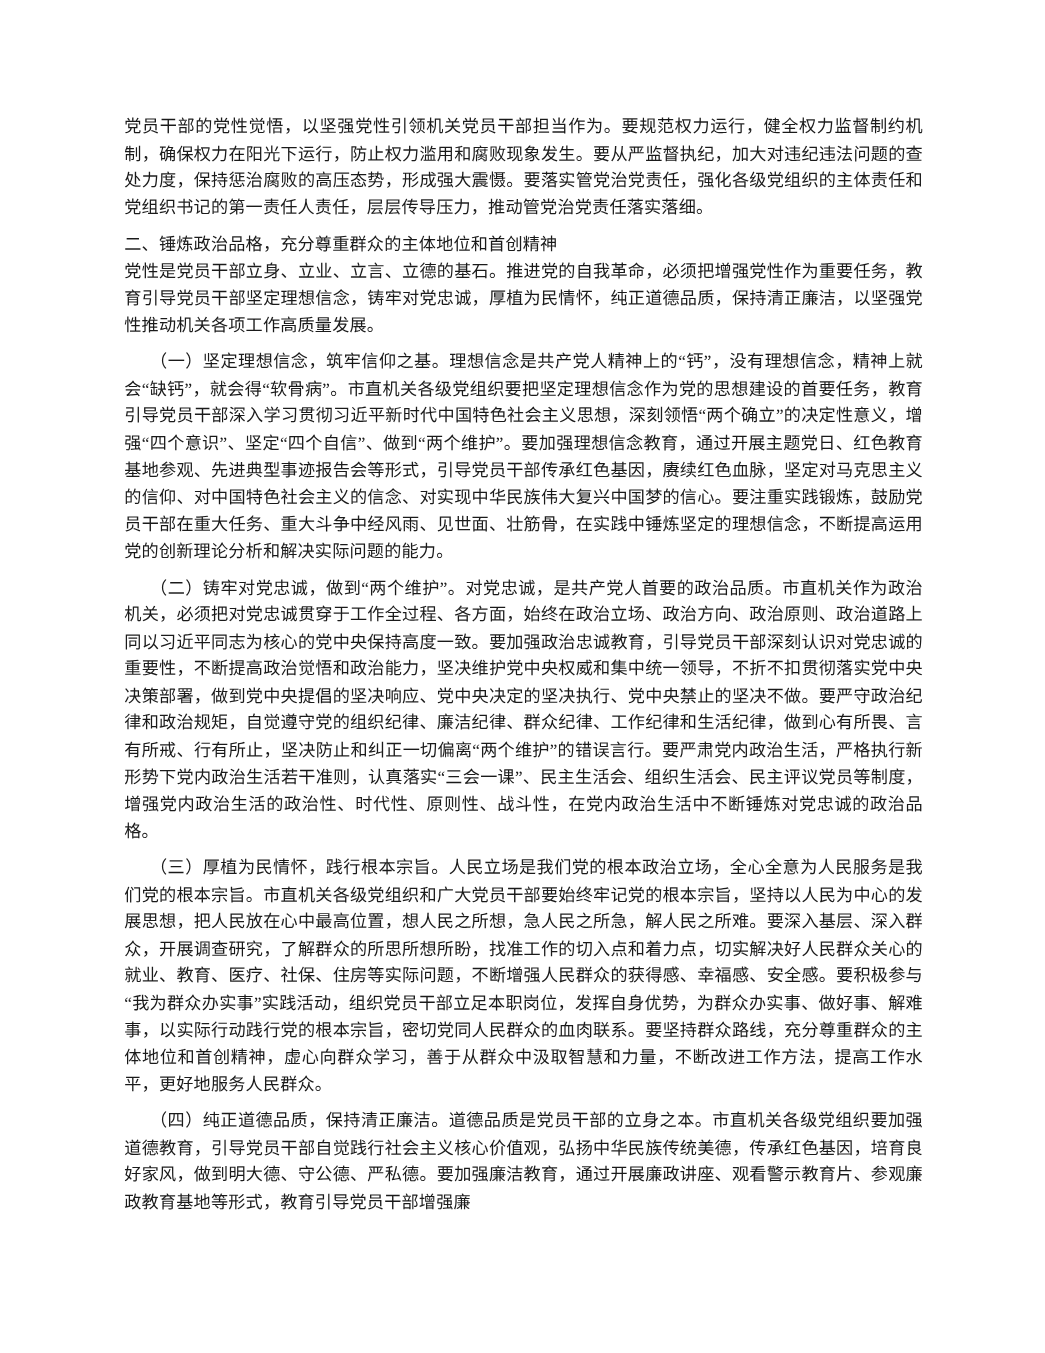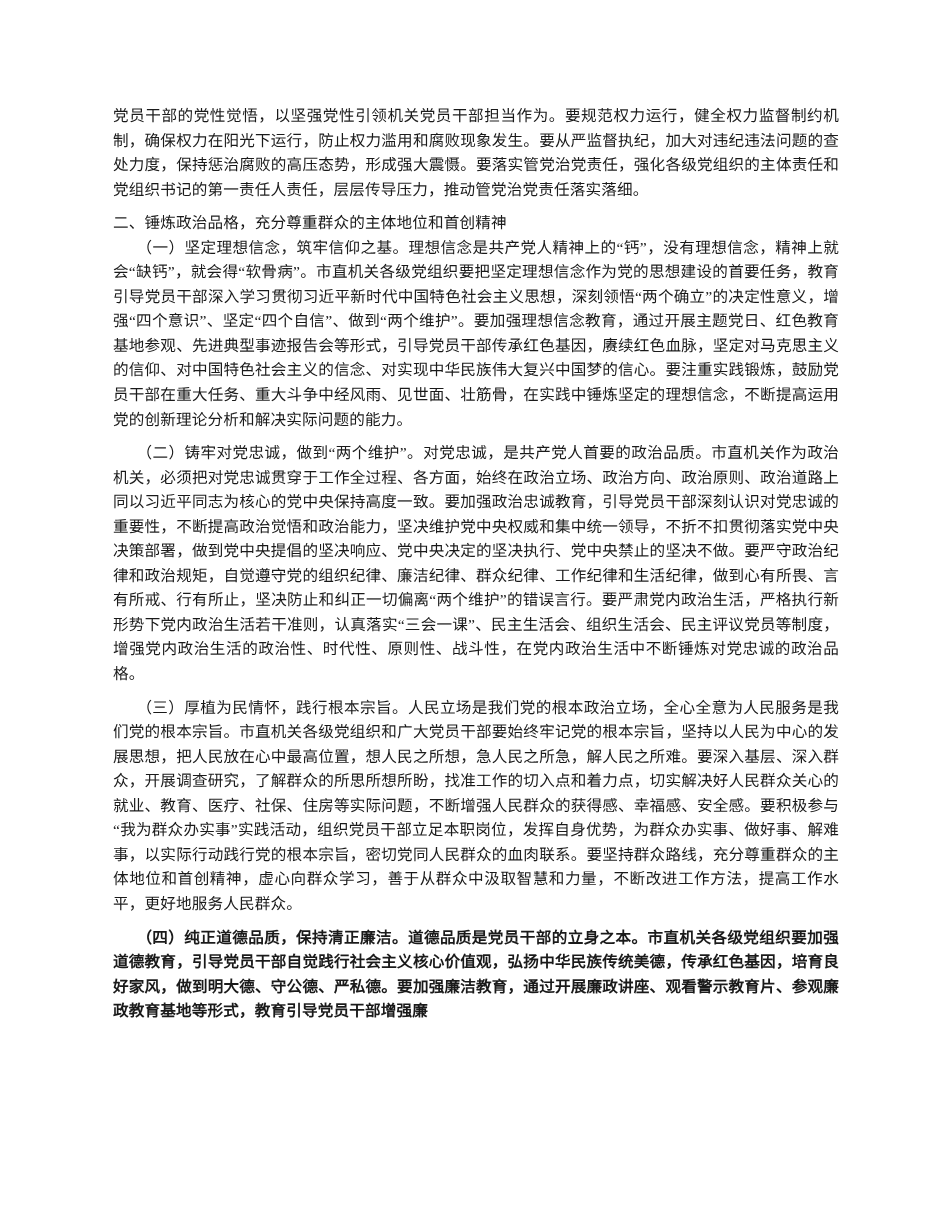--- a/index.html
+++ b/index.html
@@ -47,33 +47,33 @@
   .heading {
     font-size: 15.6px;
     line-height: 24.55px;
     text-align: left;
     margin: 9px 0 0 0;
     font-weight: normal;
     letter-spacing: 0.01em;
   }
   .clip-last {
     overflow: hidden;
-    font-weight: bold;
   }
 </style>
 </head>
 <body>
 
 <div class="page">
   <div class="page-body">
 
     <p class="para">党员干部的党性觉悟，以坚强党性引领机关党员干部担当作为。要规范权力运行，健全权力监督制约机制，确保权力在阳光下运行，防止权力滥用和腐败现象发生。要从严监督执纪，加大对违纪违法问题的查处力度，保持惩治腐败的高压态势，形成强大震慑。要落实管党治党责任，强化各级党组织的主体责任和党组织书记的第一责任人责任，层层传导压力，推动管党治党责任落实落细。</p>
 
     <p class="heading">二、锤炼政治品格，充分尊重群众的主体地位和首创精神</p>
 
+    <p class="para">党性是党员干部立身、立业、立言、立德的基石。推进党的自我革命，必须把增强党性作为重要任务，教育引导党员干部坚定理想信念，铸牢对党忠诚，厚植为民情怀，纯正道德品质，保持清正廉洁，以坚强党性推动机关各项工作高质量发展。</p>
 
     <p class="para para-indent">（一）坚定理想信念，筑牢信仰之基。理想信念是共产党人精神上的“钙”，没有理想信念，精神上就会“缺钙”，就会得“软骨病”。市直机关各级党组织要把坚定理想信念作为党的思想建设的首要任务，教育引导党员干部深入学习贯彻习近平新时代中国特色社会主义思想，深刻领悟“两个确立”的决定性意义，增强“四个意识”、坚定“四个自信”、做到“两个维护”。要加强理想信念教育，通过开展主题党日、红色教育基地参观、先进典型事迹报告会等形式，引导党员干部传承红色基因，赓续红色血脉，坚定对马克思主义的信仰、对中国特色社会主义的信念、对实现中华民族伟大复兴中国梦的信心。要注重实践锻炼，鼓励党员干部在重大任务、重大斗争中经风雨、见世面、壮筋骨，在实践中锤炼坚定的理想信念，不断提高运用党的创新理论分析和解决实际问题的能力。</p>
 
     <p class="para para-indent">（二）铸牢对党忠诚，做到“两个维护”。对党忠诚，是共产党人首要的政治品质。市直机关作为政治机关，必须把对党忠诚贯穿于工作全过程、各方面，始终在政治立场、政治方向、政治原则、政治道路上同以习近平同志为核心的党中央保持高度一致。要加强政治忠诚教育，引导党员干部深刻认识对党忠诚的重要性，不断提高政治觉悟和政治能力，坚决维护党中央权威和集中统一领导，不折不扣贯彻落实党中央决策部署，做到党中央提倡的坚决响应、党中央决定的坚决执行、党中央禁止的坚决不做。要严守政治纪律和政治规矩，自觉遵守党的组织纪律、廉洁纪律、群众纪律、工作纪律和生活纪律，做到心有所畏、言有所戒、行有所止，坚决防止和纠正一切偏离“两个维护”的错误言行。要严肃党内政治生活，严格执行新形势下党内政治生活若干准则，认真落实“三会一课”、民主生活会、组织生活会、民主评议党员等制度，增强党内政治生活的政治性、时代性、原则性、战斗性，在党内政治生活中不断锤炼对党忠诚的政治品格。</p>
 
     <p class="para para-indent">（三）厚植为民情怀，践行根本宗旨。人民立场是我们党的根本政治立场，全心全意为人民服务是我们党的根本宗旨。市直机关各级党组织和广大党员干部要始终牢记党的根本宗旨，坚持以人民为中心的发展思想，把人民放在心中最高位置，想人民之所想，急人民之所急，解人民之所难。要深入基层、深入群众，开展调查研究，了解群众的所思所想所盼，找准工作的切入点和着力点，切实解决好人民群众关心的就业、教育、医疗、社保、住房等实际问题，不断增强人民群众的获得感、幸福感、安全感。要积极参与“我为群众办实事”实践活动，组织党员干部立足本职岗位，发挥自身优势，为群众办实事、做好事、解难事，以实际行动践行党的根本宗旨，密切党同人民群众的血肉联系。要坚持群众路线，充分尊重群众的主体地位和首创精神，虚心向群众学习，善于从群众中汲取智慧和力量，不断改进工作方法，提高工作水平，更好地服务人民群众。</p>
 
     <p class="para para-indent clip-last">（四）纯正道德品质，保持清正廉洁。道德品质是党员干部的立身之本。市直机关各级党组织要加强道德教育，引导党员干部自觉践行社会主义核心价值观，弘扬中华民族传统美德，传承红色基因，培育良好家风，做到明大德、守公德、严私德。要加强廉洁教育，通过开展廉政讲座、观看警示教育片、参观廉政教育基地等形式，教育引导党员干部增强廉</p>
 
   </div>

